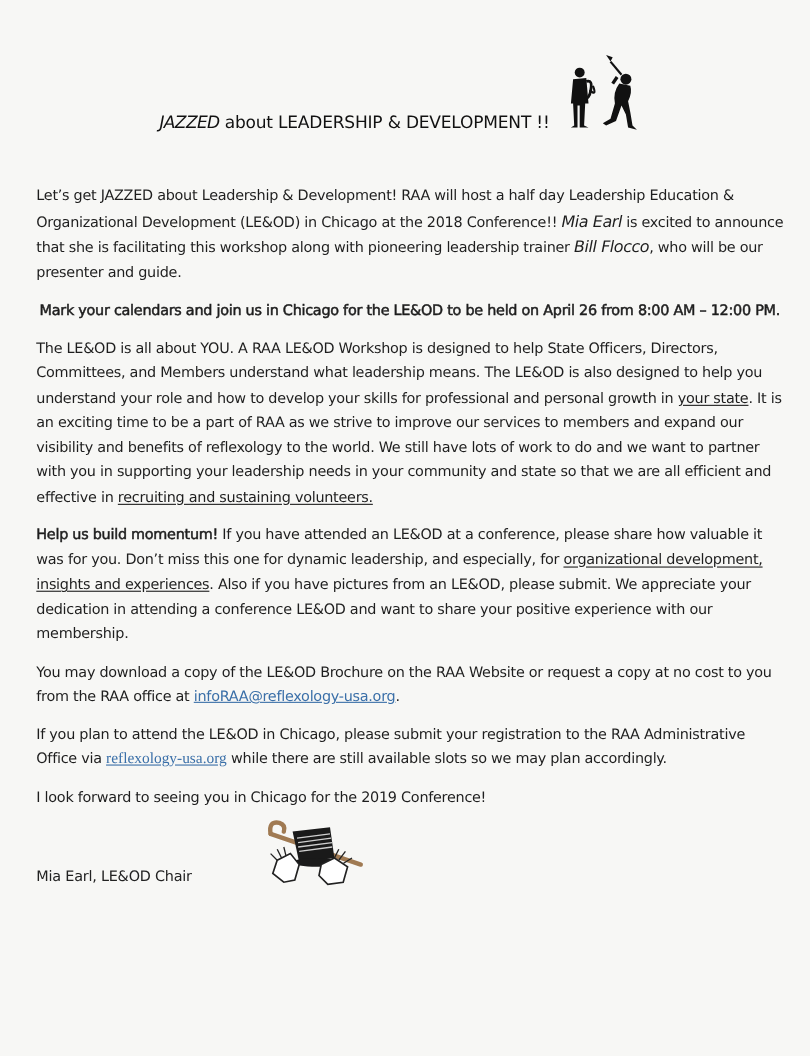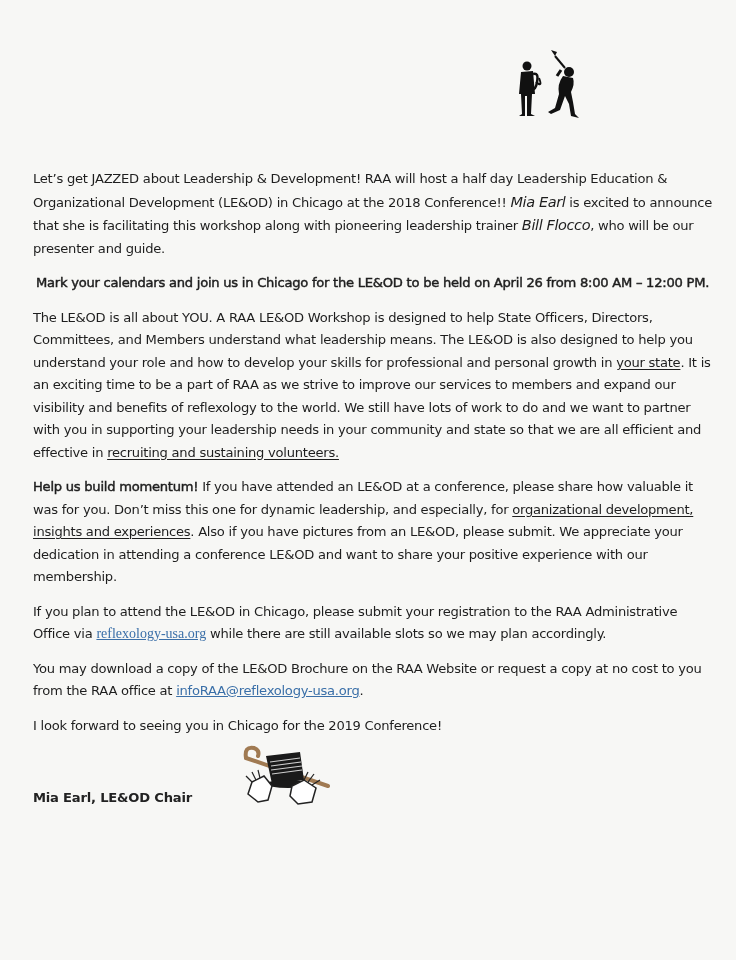--- a/index.html
+++ b/index.html
@@ -23,28 +23,31 @@
     font-size: 13.1px; line-height: 22.5px; letter-spacing: -0.25px;
     color: #1e1e1e;
   }
   .content p { margin: 0 0 12px 0; }
   .content .name { font-style: italic; font-weight: normal; font-size: 14.5px; letter-spacing: -0.4px; margin-top: 16px; }
   .content .u { text-decoration: underline; text-underline-offset: 2px; }
   .content .b { font-weight: normal; -webkit-text-stroke: 0.45px #1e1e1e; }
   .content .link-serif { font-family: "Liberation Serif", serif; color: #3a6fa8; text-decoration: underline; font-size: 14px; letter-spacing: 0; }
   .content .link { color: #3a6fa8; text-decoration: underline; }
   .p-mark { padding-left: 3px; }
-  .signature { position: absolute; left: 33px; top: 790px; font-size: 13.1px; letter-spacing: -0.2px; color: #222; font-weight: bold; }
+  .signature { position: absolute; left: 33px; top: 790px; font-size: 13.1px; letter-spacing: -0.2px; color: #222; }
   .hat-art { position: absolute; left: 238px; top: 742px; width: 96px; height: 68px; }
 </style>
 </head>
 <body>
 
 <div class="page">
 
+  <div class="title">
+    <em>JAZZED</em><span> about LEADERSHIP &amp; DEVELOPMENT !!</span>
+  </div>
 
   <svg class="jazz-art" viewBox="0 0 82 82">
 
     <g fill="#111">
       <circle cx="12" cy="28" r="4.5"></circle>
       <path d="M6 34 L18 33 L20 56 L17 56 L16 76 L20 78 L12 78 L12 58 L10 58 L10 78 L4 78 L7 76 L6 56 L4 56 Z"></path>
     </g>
     <path d="M18 36 Q24 34 22 44 Q21 52 16 52" fill="none" stroke="#111" stroke-width="2.5"></path>
     <path d="M21 44 Q28 50 24 40" fill="none" stroke="#111" stroke-width="2"></path>
 
@@ -67,25 +70,25 @@
 
     <p>
       <span>The LE&amp;OD is all about YOU. A RAA LE&amp;OD Workshop is designed to help State Officers, Directors, Committees, and Members understand what leadership means. The LE&amp;OD is also designed to help you understand your role and how to develop your skills for professional and personal growth in </span><span class="u">your state</span><span>.  It is an exciting time to be a part of RAA as we strive to improve our services to members and expand our visibility and benefits of reflexology to the world.  We still have lots of work to do and we want to partner with you in supporting your leadership needs in your community and state so that we are all efficient and effective in </span><span class="u">recruiting and sustaining volunteers.</span>
     </p>
 
     <p>
       <span class="b">Help us build momentum!</span><span>  If you have attended an LE&amp;OD at a conference, please share how valuable it was for you.  Don’t miss this one for dynamic leadership, and especially, for </span><span class="u">organizational development, insights and experiences</span><span>.  Also if you have pictures from an LE&amp;OD, please submit.  We appreciate your dedication in attending a conference LE&amp;OD and want to share your positive experience with our membership.</span>
     </p>
 
     <p>
-      <span>If you plan to attend the LE&amp;OD in Chicago, please submit your registration to the RAA Administrative Office via </span><a class="link-serif">reflexology-usa.org</a><span> while there are still available slots so we may plan accordingly.</span>
+      <span>You may download a copy of the LE&amp;OD Brochure on the RAA Website or request a copy at no cost to you from the RAA office at </span><a class="link">infoRAA@reflexology-usa.org</a><span>.</span>
     </p>
 
     <p>
-      <span>You may download a copy of the LE&amp;OD Brochure on the RAA Website or request a copy at no cost to you from the RAA office at </span><a class="link">infoRAA@reflexology-usa.org</a><span>.</span>
+      <span>If you plan to attend the LE&amp;OD in Chicago, please submit your registration to the RAA Administrative Office via </span><a class="link-serif">reflexology-usa.org</a><span> while there are still available slots so we may plan accordingly.</span>
     </p>
 
     <p>I look forward to seeing you in Chicago for the 2019 Conference!</p>
   </div>
 
   <svg class="hat-art" viewBox="0 0 96 68">
 
     <path d="M8 16 Q6 4 16 6 Q22 8 20 14" fill="none" stroke="#a07a52" stroke-width="4" stroke-linecap="round"></path>
     <path d="M8 16 L90 44" stroke="#a07a52" stroke-width="4" stroke-linecap="round"></path>
 

